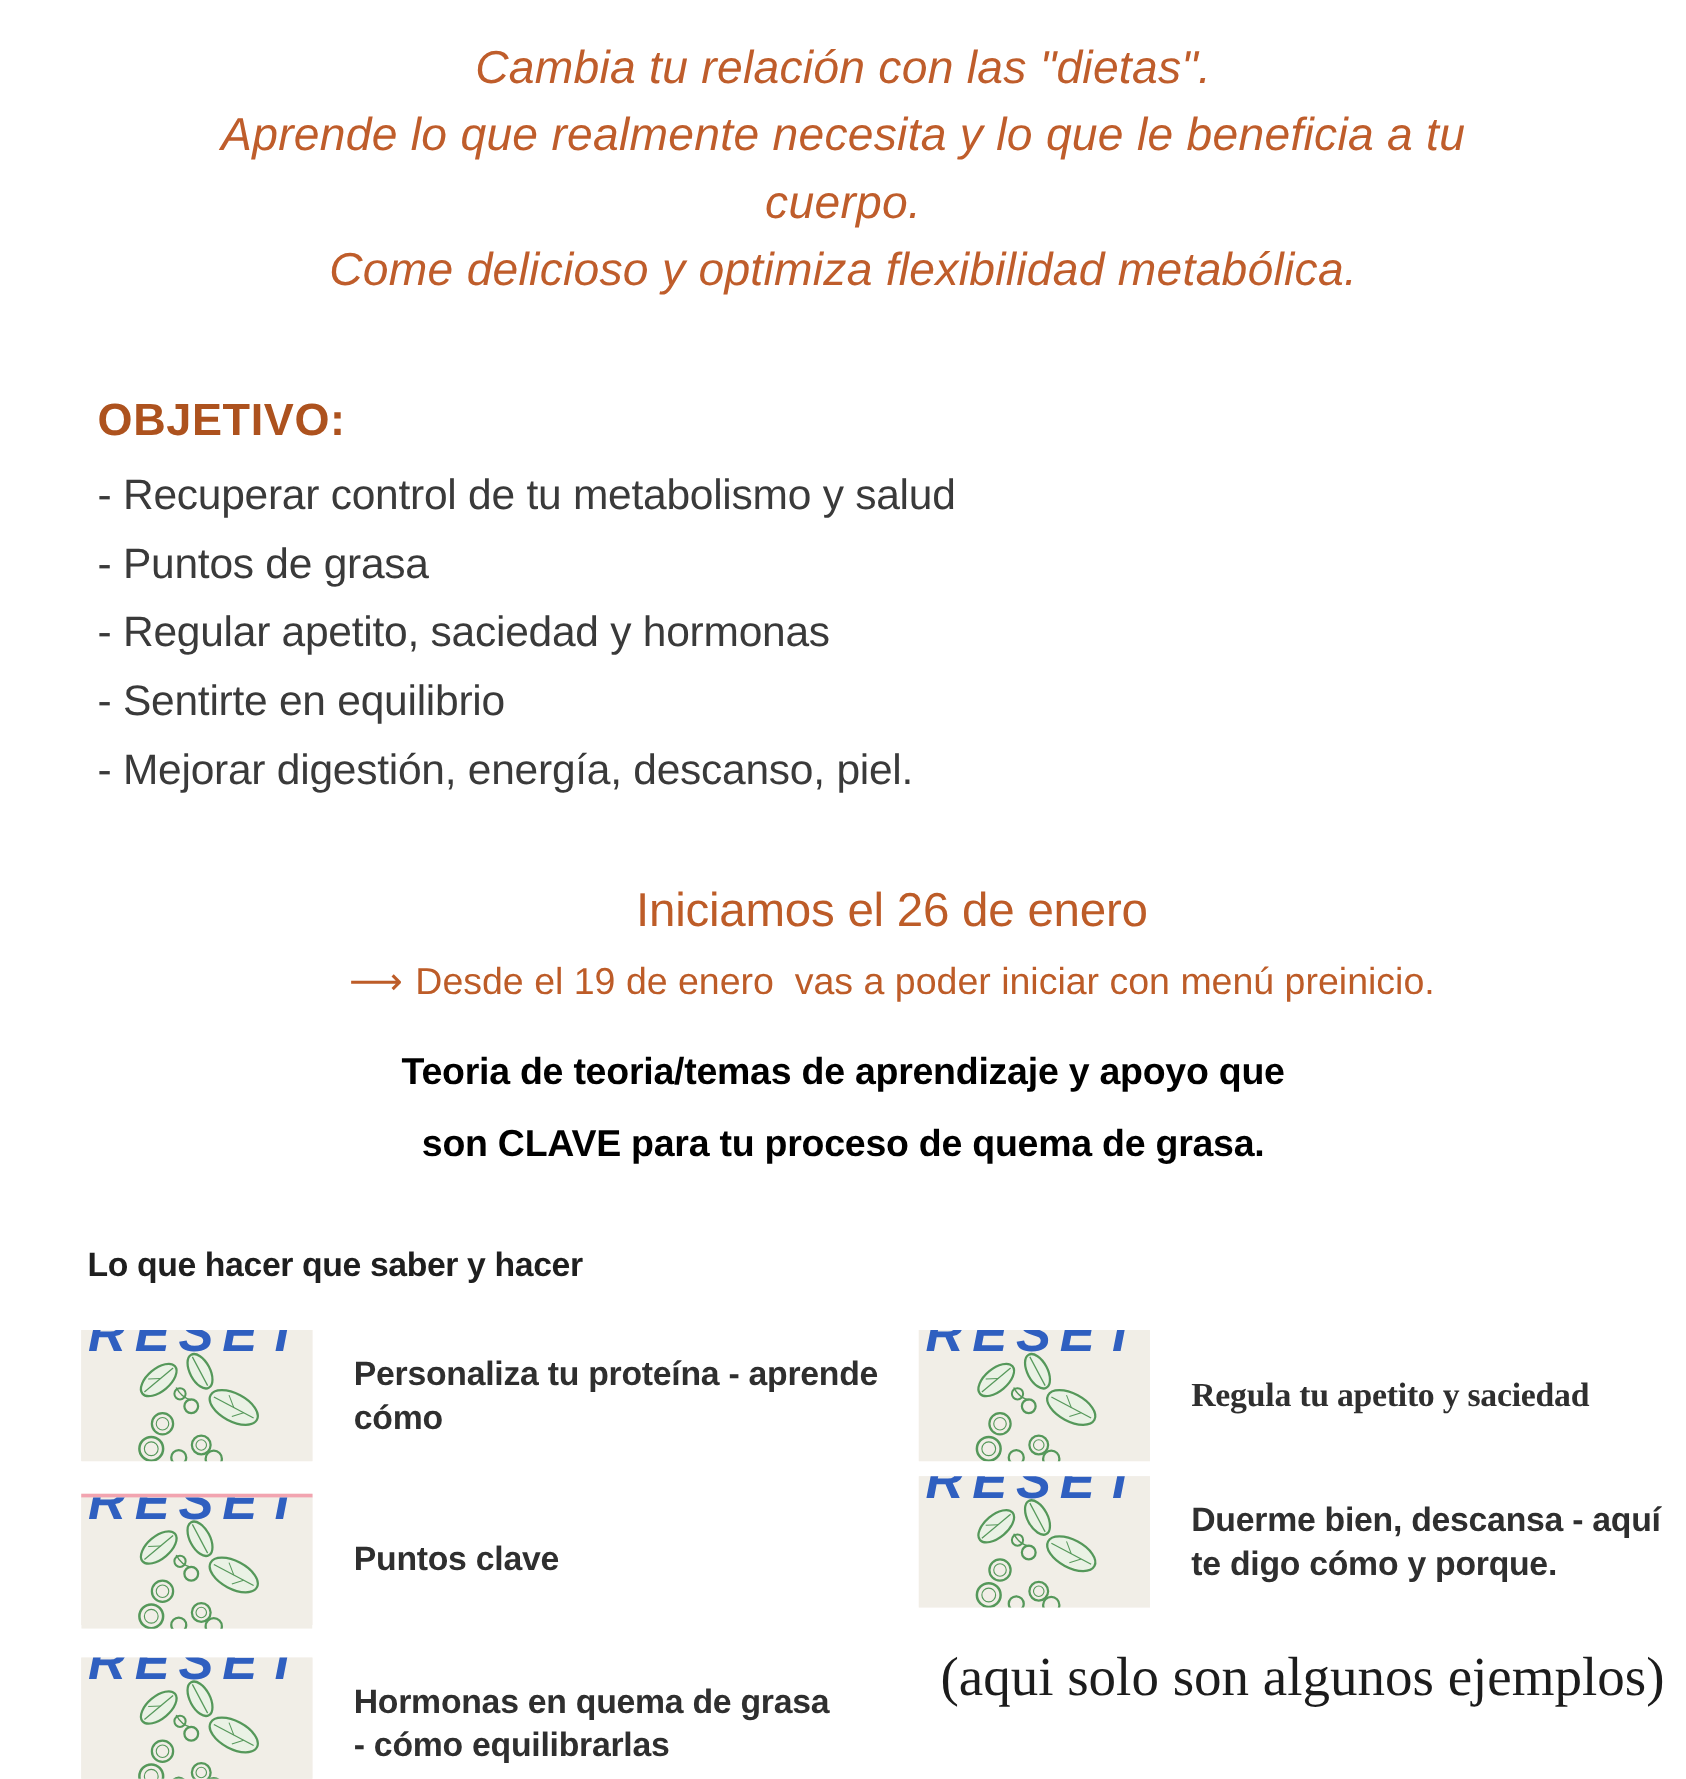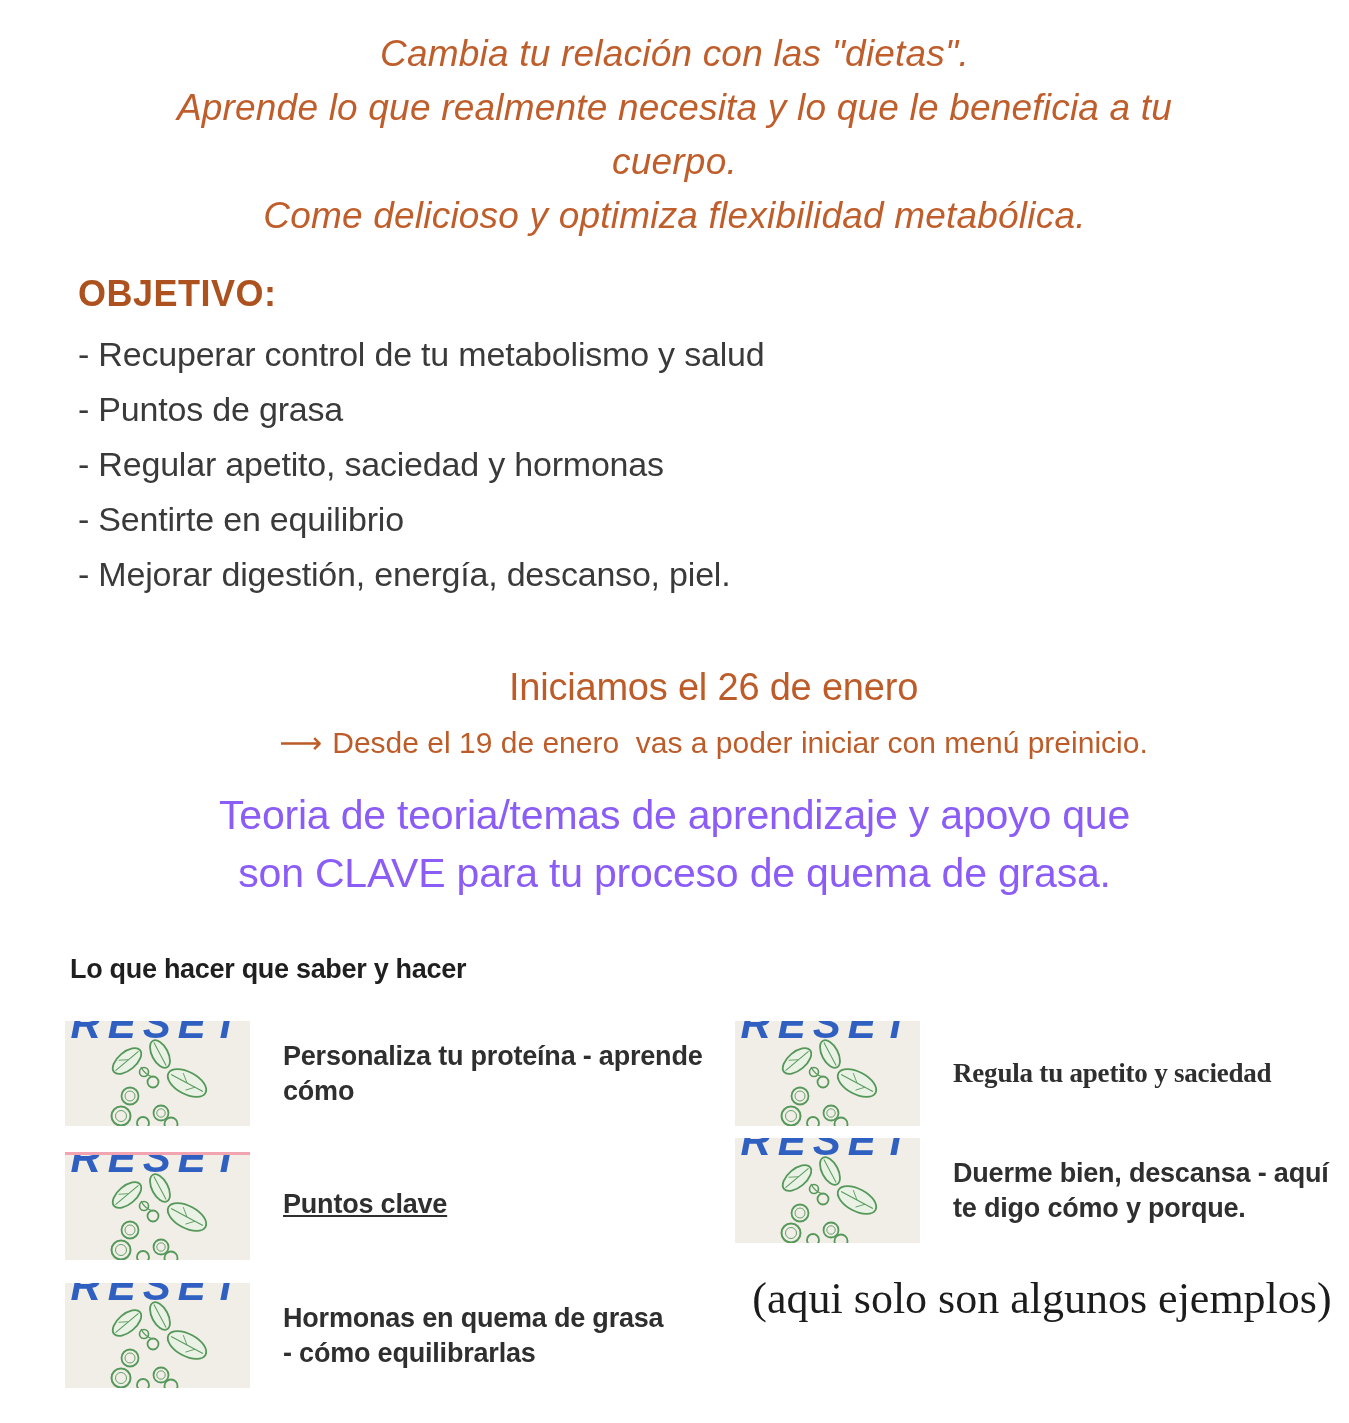--- a/index.html
+++ b/index.html
@@ -20,21 +20,21 @@
   }
   .intro-line {
     font-size: 37px;
     font-style: italic;
     color: #bf5d2b;
     line-height: 54px;
     letter-spacing: 0.2px;
   }
 
   
-  .objetivo { margin-top: 30px; padding-left: 78px; }
+  .objetivo { margin-top: 72px; padding-left: 78px; }
   .objetivo-title {
     font-size: 36px;
     font-weight: bold;
     color: #ad521e;
     letter-spacing: 0.5px;
     margin-bottom: 12px;
   }
   .objetivo-item {
     font-size: 34px;
     color: #3a3a3a;
@@ -56,23 +56,23 @@
     white-space: pre-wrap;
   }
   .start-note .arrow { font-size: 30px; margin-right: 10px; }
 
   
   .theory {
     margin-top: 26px;
     text-align: center;
   }
   .theory-line {
-    font-size: 41px;
-    font-weight: normal;
-    color: #8b5cf6;
+    font-size: 30px;
+    font-weight: bold;
+    color: #000000;
     line-height: 58px;
     letter-spacing: -0.2px;
   }
 
   
   .subtitle {
     margin-top: 52px;
     padding-left: 70px;
     font-size: 27px;
     font-weight: bold;
@@ -105,21 +105,21 @@
   .logo-box svg { display: block; width: 185px; height: 105px; }
   .logo-pink-top { border-top: 3px solid #f2a4b0; }
   .grid-label {
     font-size: 27px;
     font-weight: bold;
     color: #2f2f2f;
     line-height: 35px;
     letter-spacing: -0.2px;
   }
   .col-left .grid-item:nth-child(1) .grid-label { max-width: 450px; }
-  .col-left .grid-item:nth-child(2) .grid-label { max-width: 420px; text-decoration: underline; }
+  .col-left .grid-item:nth-child(2) .grid-label { max-width: 420px; }
   .col-left .grid-item:nth-child(3) .grid-label { max-width: 390px; }
   .col-right .grid-item:nth-child(1) .grid-label { max-width: 420px; font-family: Liberation Serif, serif; }
   .col-right .grid-item:nth-child(2) .grid-label { max-width: 410px; }
 
   .examples-note {
     margin-top: 18px;
     text-align: center;
     font-family: "Liberation Serif", serif;
     font-size: 44px;
     color: #1c1c1c;

